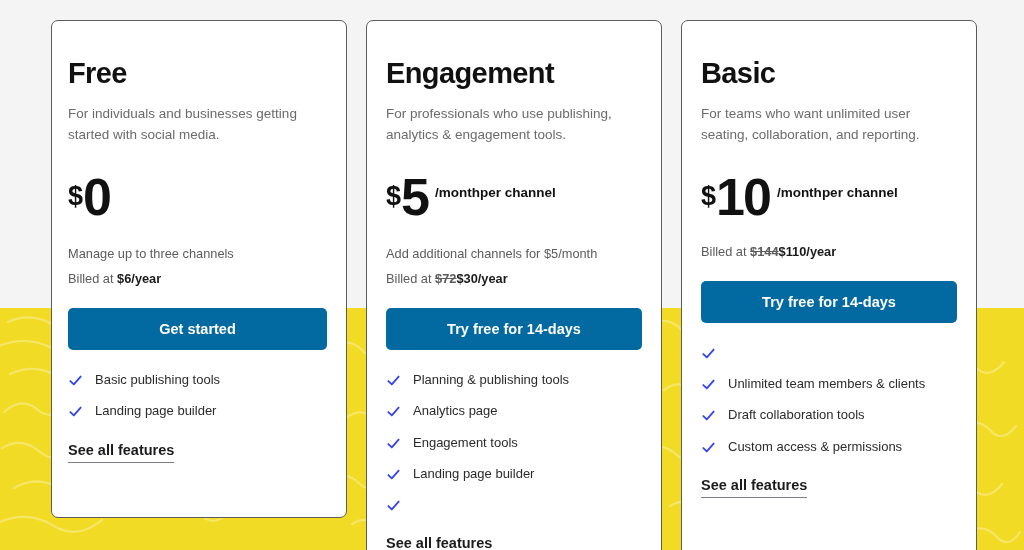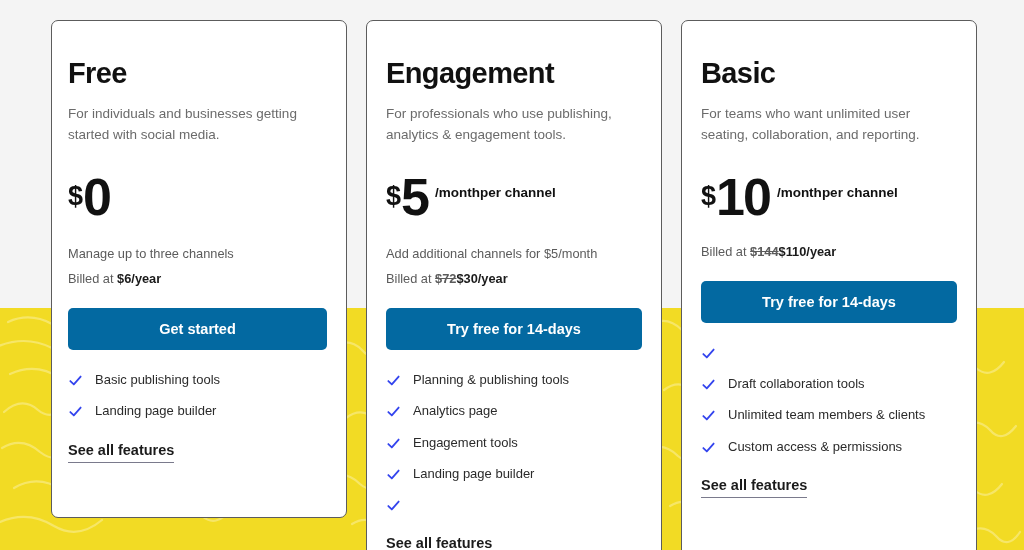--- a/index.html
+++ b/index.html
@@ -364,29 +364,29 @@
               <path d="M2.5 8.6 L6.2 12.2 L13.5 3.8"></path>
             </svg>
         </span>
       </li>
       <li>
         <span class="check">
           <svg width="15" height="15" viewBox="0 0 16 16" fill="none" stroke="#3344ee" stroke-width="1.9" stroke-linecap="round" stroke-linejoin="round">
               <path d="M2.5 8.6 L6.2 12.2 L13.5 3.8"></path>
             </svg>
         </span>
+        <span class="feature-text">Unlimited team members &amp; clients</span>
+      </li>
+      <li>
+        <span class="check">
+          <svg width="15" height="15" viewBox="0 0 16 16" fill="none" stroke="#3344ee" stroke-width="1.9" stroke-linecap="round" stroke-linejoin="round">
+              <path d="M2.5 8.6 L6.2 12.2 L13.5 3.8"></path>
+            </svg>
+        </span>
         <span class="feature-text">Draft collaboration tools</span>
-      </li>
-      <li>
-        <span class="check">
-          <svg width="15" height="15" viewBox="0 0 16 16" fill="none" stroke="#3344ee" stroke-width="1.9" stroke-linecap="round" stroke-linejoin="round">
-              <path d="M2.5 8.6 L6.2 12.2 L13.5 3.8"></path>
-            </svg>
-        </span>
-        <span class="feature-text">Unlimited team members &amp; clients</span>
       </li>
       <li>
         <span class="check">
           <svg width="15" height="15" viewBox="0 0 16 16" fill="none" stroke="#3344ee" stroke-width="1.9" stroke-linecap="round" stroke-linejoin="round">
               <path d="M2.5 8.6 L6.2 12.2 L13.5 3.8"></path>
             </svg>
         </span>
         <span class="feature-text">Custom access &amp; permissions</span>
       </li>
     </ul>

